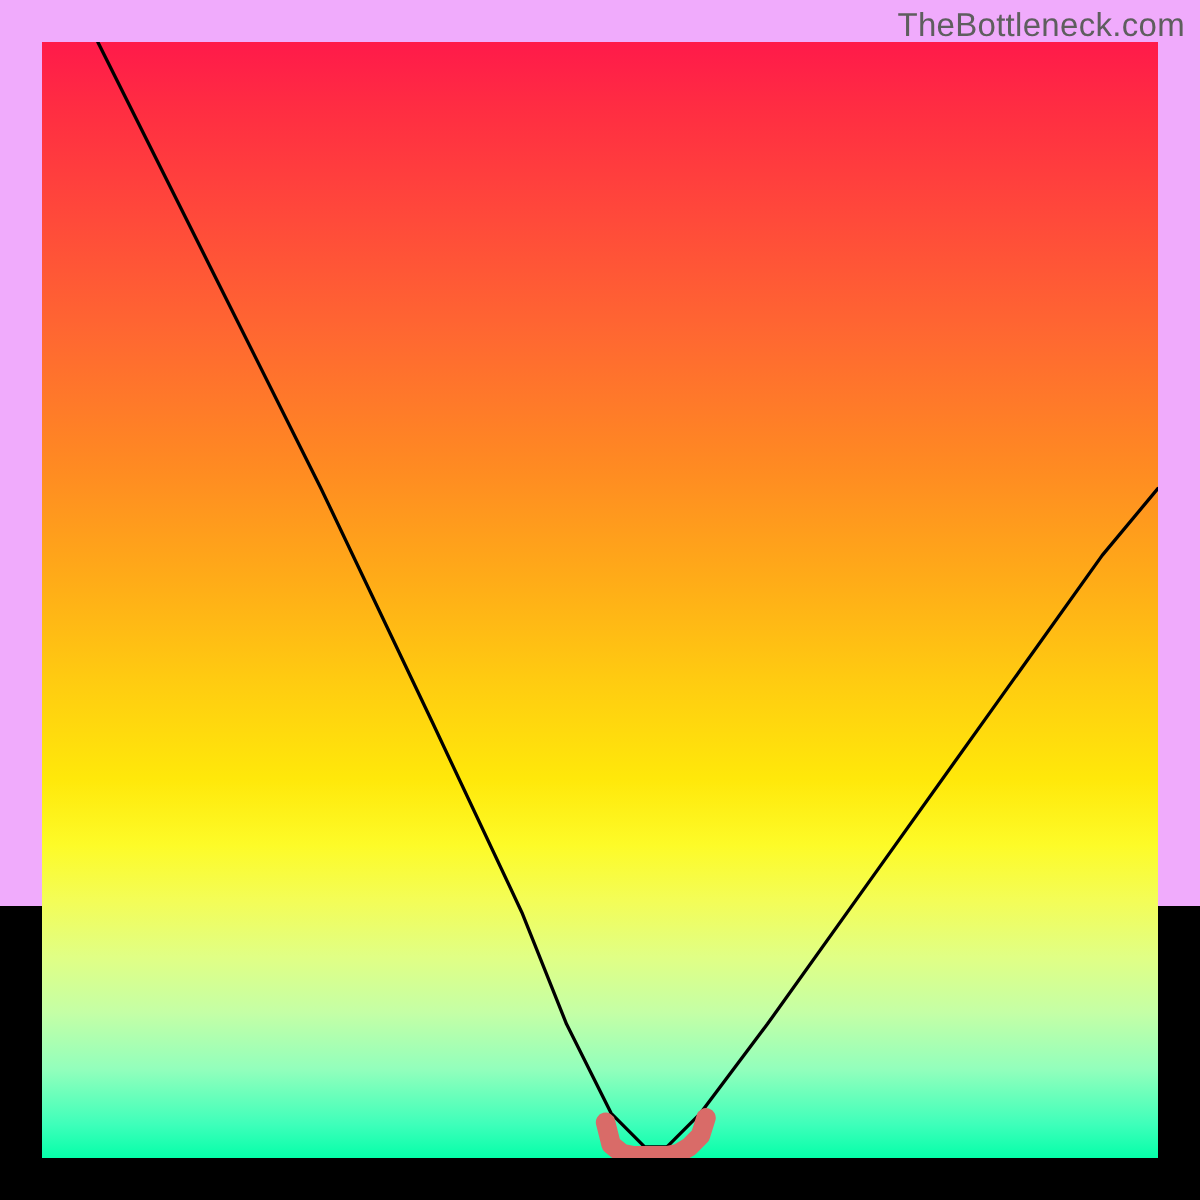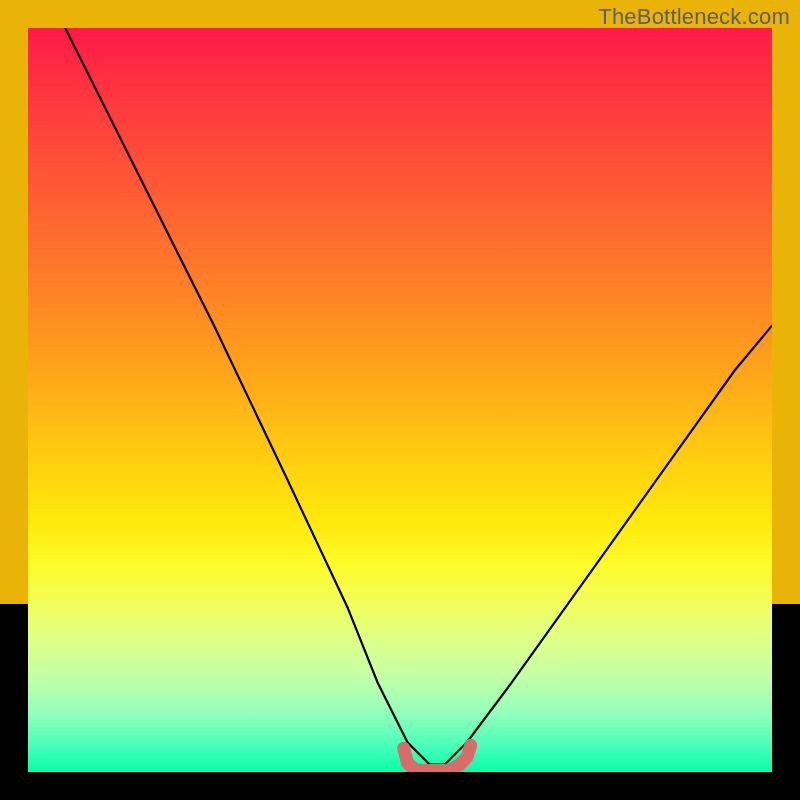--- a/index.html
+++ b/index.html
@@ -8,21 +8,21 @@
     width: 800px;
     height: 800px;
     background: #000;
     overflow: hidden;
     font-family: Arial, Helvetica, sans-serif;
   }
   .frame {
     position: relative;
     width: 800px;
     height: 604px;
-    background: #eab308;
+    background: #f0abfc;
   }
   .watermark {
     position: absolute;
     top: 4px;
     right: 10px;
     color: #5e5e5e;
     font-size: 22px;
     font-weight: 500;
     letter-spacing: 0.2px;
     z-index: 10;

